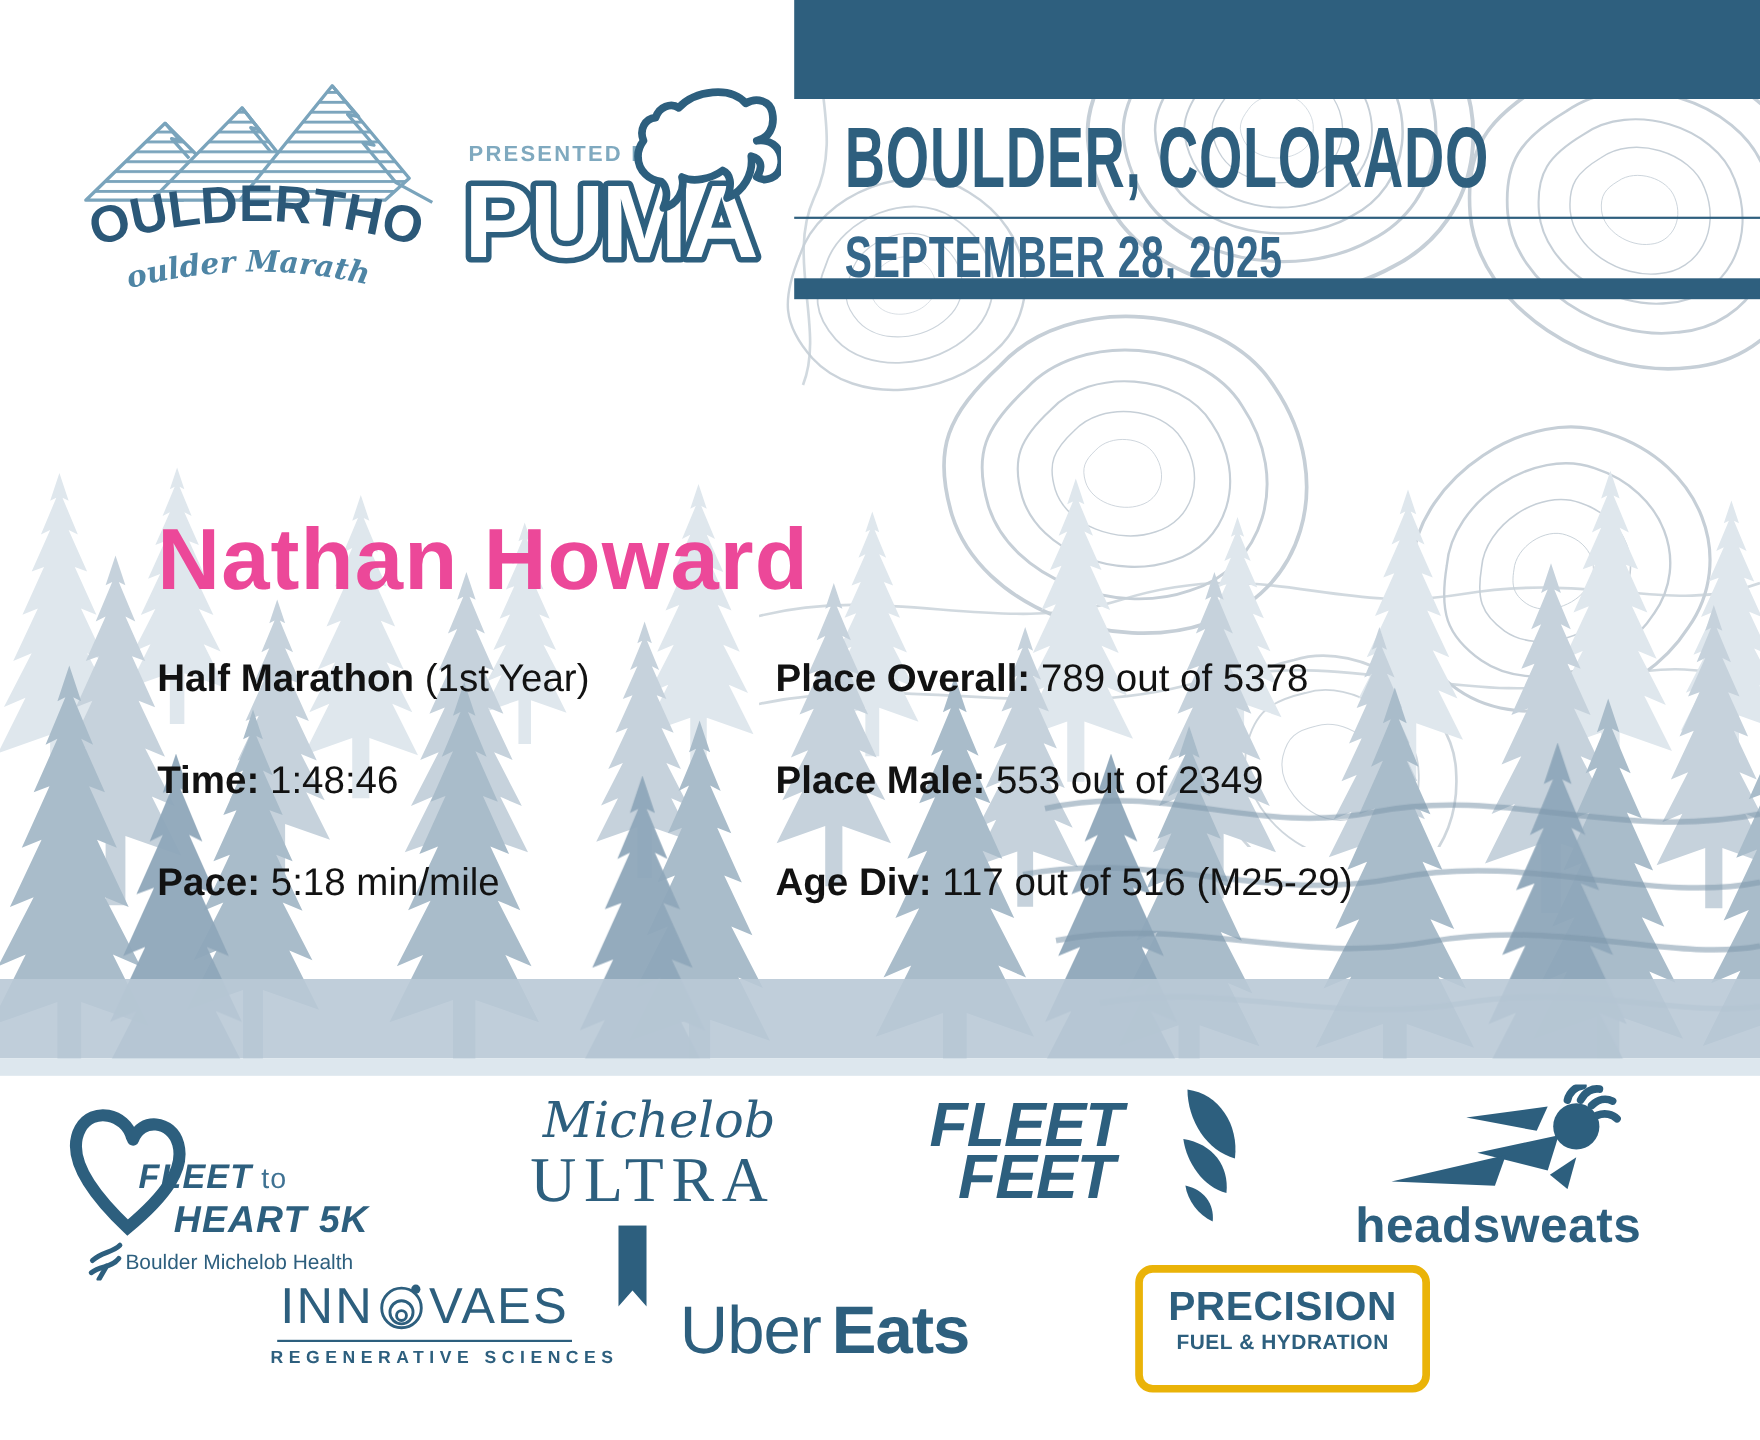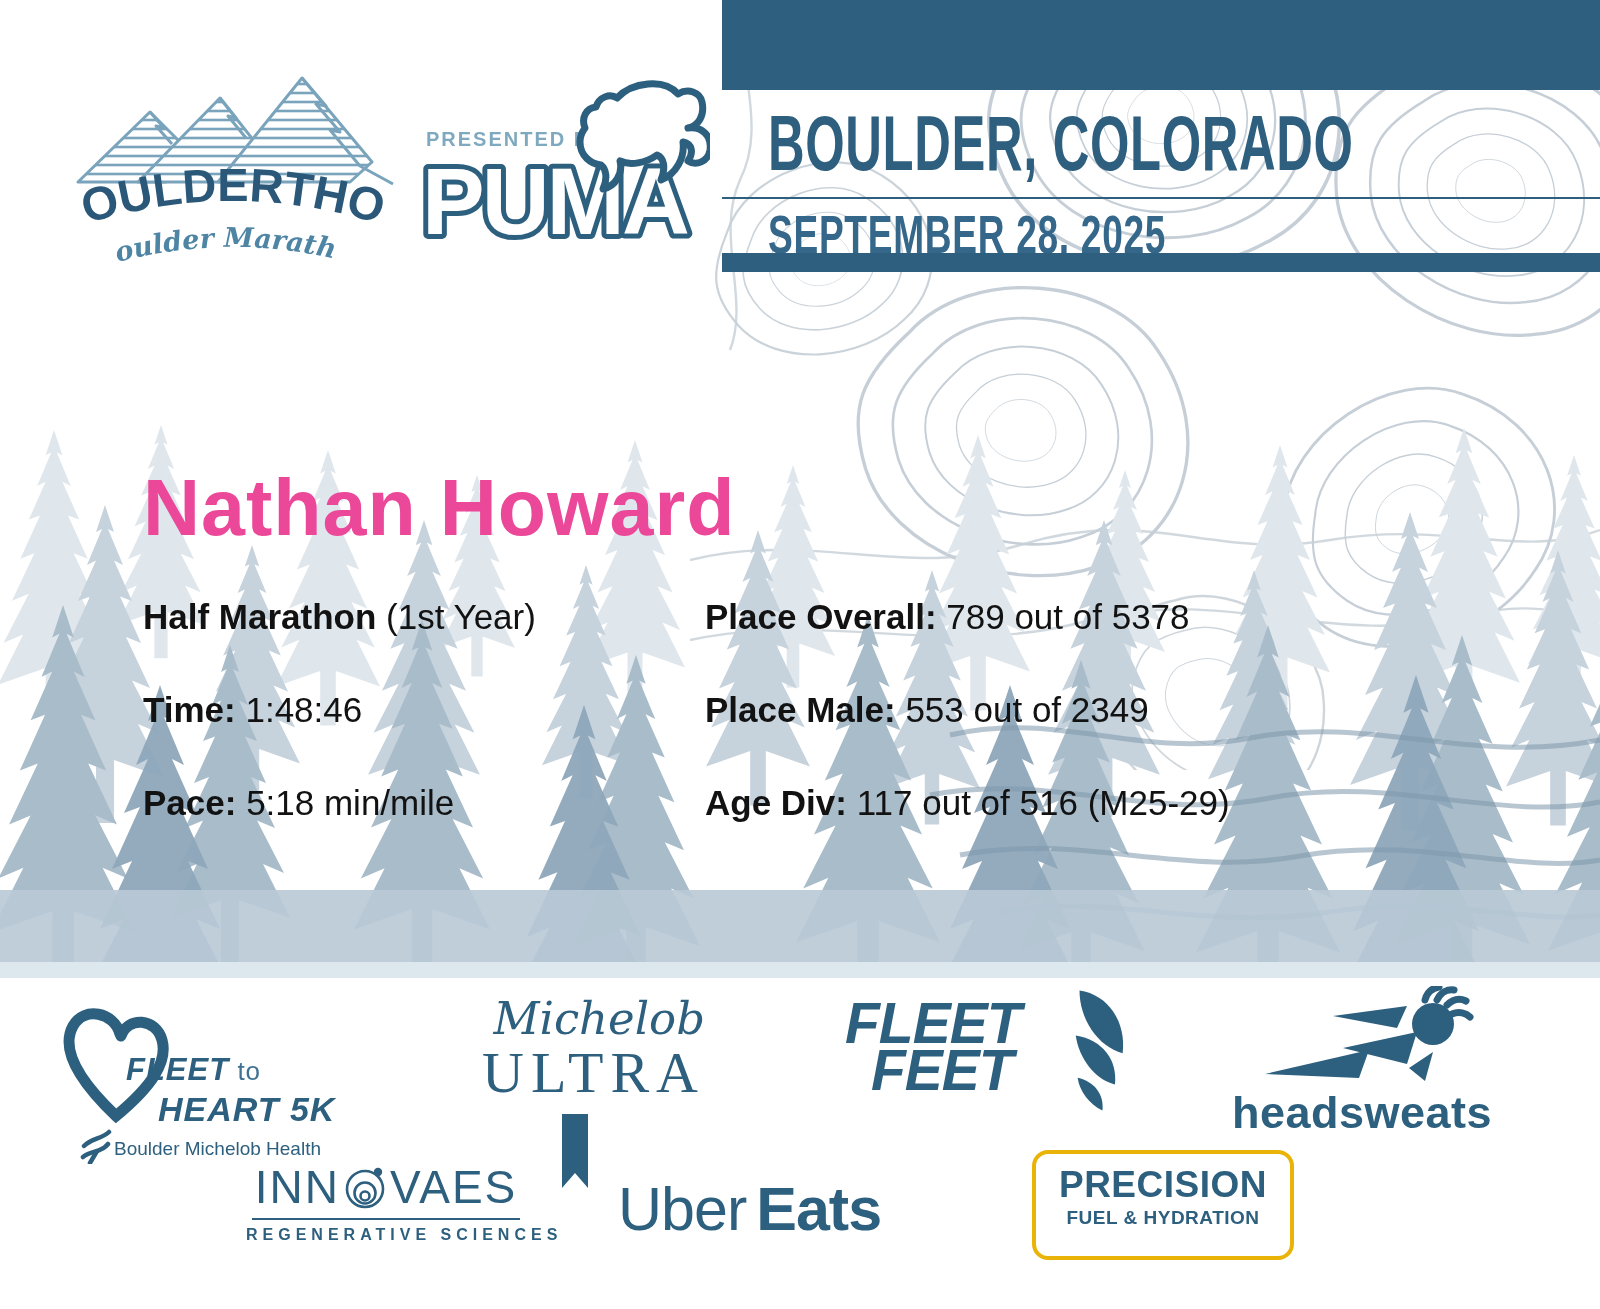--- a/index.html
+++ b/index.html
@@ -62,21 +62,21 @@
   
   .innovaes{left:246px;top:182px;width:280px;height:105px;text-align:center;}
   .innovaes-brand{font-size:46px;font-weight:400;letter-spacing:2px;white-space:nowrap;display:flex;align-items:center;justify-content:center;}
   .innovaes-rule{height:2px;background:#2d5f7e;margin:4px 6px 6px 6px;}
   .innovaes-sub{font-size:16px;font-weight:700;letter-spacing:5px;white-space:nowrap;}
   
   .ubereats{left:618px;top:196px;width:330px;height:90px;font-size:61px;white-space:nowrap;}
   .uber-w1{font-weight:400;letter-spacing:-1px;}
   .uber-w2{font-weight:700;letter-spacing:-1px;margin-left:10px;}
   
-  .precision{left:1032px;top:172px;width:218px;height:78px;border:4px solid #eab308;border-radius:16px;
+  .precision{left:1032px;top:172px;width:218px;height:78px;border:7px solid #eab308;border-radius:16px;
     padding:12px 18px;text-align:center;}
   .precision-l1{font-size:37px;font-weight:700;letter-spacing:0.5px;line-height:1;}
   .precision-l2{font-size:19px;font-weight:700;letter-spacing:0.5px;margin-top:4px;}
 </style>
 </head>
 <body>
 
 <div id="canvas">
 
   <svg class="contour-layer" viewBox="0 0 910 770" aria-hidden="true">

